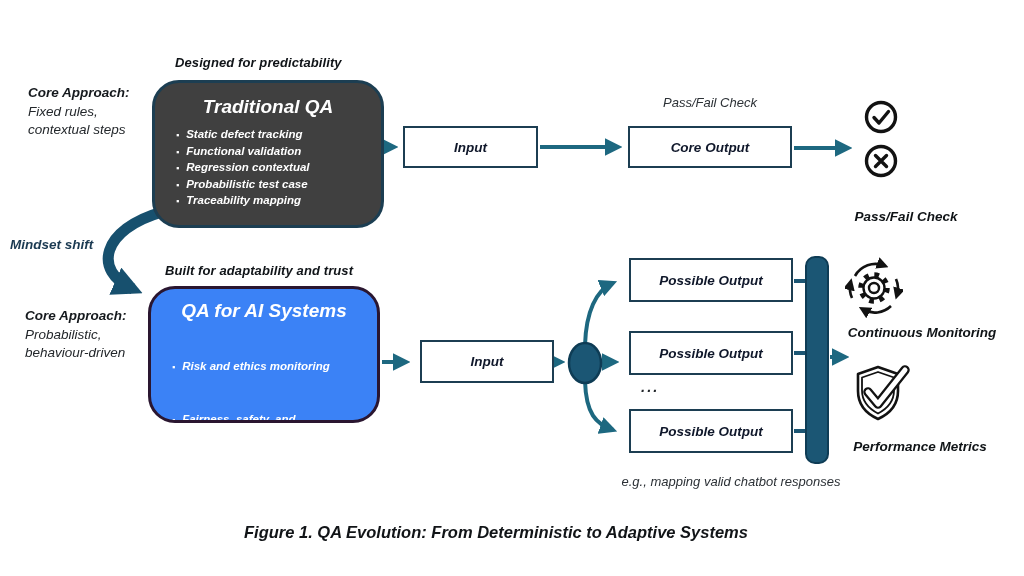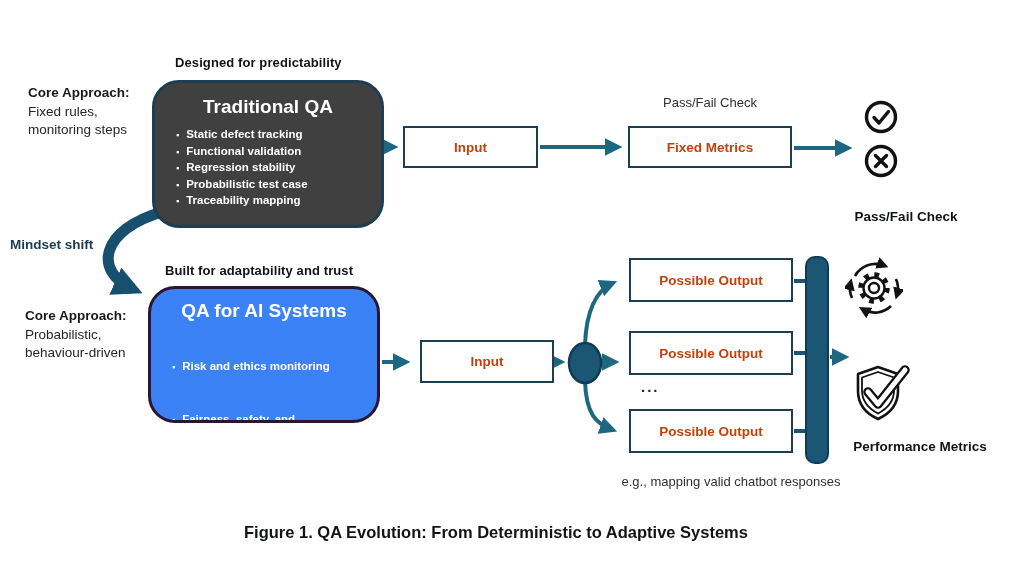--- a/index.html
+++ b/index.html
@@ -1,39 +1,40 @@
 <!DOCTYPE html>
 <html><head>
 <meta charset="utf-8">
 <style>
   * { margin:0; padding:0; box-sizing:border-box; }
   html,body { background:#ffffff; }
   body { font-family:"Liberation Sans", sans-serif; }
   .canvas {
     position:relative; width:1024px; height:576px; background:#ffffff;
     overflow:hidden;
+    font-style:italic;
   }
   .abs { position:absolute; }
   .svg-layer { position:absolute; left:0; top:0; width:1024px; height:576px; }
 
   
   .banner { font-size:13px; font-weight:bold; color:#101418; letter-spacing:.1px; }
   .core { font-size:13.5px; color:#23272b; line-height:18.5px; }
   .core .t { font-weight:bold; color:#15191d; }
   .navy { color:#1B3A52; font-weight:bold; font-size:13.5px; }
   .plain-label { font-size:13px; color:#2c3136; }
   .bold-label { font-size:13.5px; font-weight:bold; color:#0f1316; }
   .caption { font-size:16.5px; font-weight:bold; color:#111417; text-align:center; }
   .dots { font-size:15px; font-weight:bold; color:#23272b; letter-spacing:2px; }
 
   
   .wbox {
     position:absolute; background:#ffffff; border:2.5px solid #1C3E52;
     display:flex; align-items:center; justify-content:center;
-    font-size:13.5px; font-weight:bold; color:#c2410c;
+    font-size:13.5px; font-weight:bold; color:#0f172a;
   }
   .rnode {
     position:absolute; border-radius:27px; border:3px solid;
     color:#ffffff; overflow:hidden;
   }
   .rnode .title {
     text-align:center; font-size:19px; font-weight:bold; color:#ffffff;
   }
   .bullets { padding-left:21px; padding-right:6px; }
   .bullet {
@@ -80,42 +81,42 @@
     <ellipse cx="585" cy="363" rx="16" ry="20" fill="#1B5674" stroke="#0E3C55" stroke-width="2.5"></ellipse>
 
     <path d="M830 357 H845" stroke="#1D6880" stroke-width="4" fill="none" marker-end="url(#ah)"></path>
   </svg>
 
   <div class="abs banner" style="left:175px; top:55px;">Designed for predictability</div>
 
   <div class="abs core" style="left:28px; top:84px; width:135px;">
     <div class="t">Core Approach:</div>
     <div>Fixed rules,</div>
-    <div>monitoring steps</div>
+    <div>contextual steps</div>
   </div>
 
   <div class="rnode teal-b" style="left:152px; top:80px; width:232px; height:148px; background:#404040; border-color:#1C3E52;">
     <div class="title" style="margin-top:13px;">Traditional QA</div>
     <div class="bullets" style="margin-top:9px;">
       <div class="bullet">Static defect tracking</div>
       <div class="bullet">Functional validation</div>
-      <div class="bullet">Regression stability</div>
+      <div class="bullet">Regression contextual</div>
       <div class="bullet">Probabilistic test case</div>
       <div class="bullet">Traceability mapping</div>
     </div>
   </div>
 
   <div class="wbox" style="left:403px; top:126px; width:135px; height:42px;">
     <span>Input</span>
   </div>
 
   <div class="abs plain-label center" style="left:630px; top:95px; width:160px;">Pass/Fail Check</div>
 
   <div class="wbox" style="left:628px; top:126px; width:164px; height:42px;">
-    <span>Fixed Metrics</span>
+    <span>Core Output</span>
   </div>
 
   <svg class="abs" style="left:863px; top:99px;" width="36" height="36" viewBox="0 0 36 36">
     <circle cx="18" cy="18" r="14.5" fill="none" stroke="#121212" stroke-width="3.4"></circle>
     <path d="M11 18.5 L16 24 L25.5 12.5" fill="none" stroke="#121212" stroke-width="3.4" stroke-linecap="round" stroke-linejoin="round"></path>
   </svg>
   <svg class="abs" style="left:863px; top:143px;" width="36" height="36" viewBox="0 0 36 36">
     <circle cx="18" cy="18" r="14.5" fill="none" stroke="#121212" stroke-width="3.4"></circle>
     <path d="M12.5 12.5 L23.5 23.5 M23.5 12.5 L12.5 23.5" fill="none" stroke="#121212" stroke-width="3.4" stroke-linecap="round"></path>
   </svg>
@@ -164,20 +165,21 @@
 
     <circle cx="29" cy="31" r="13" fill="none" stroke="#121212" stroke-width="5.5" stroke-dasharray="4.6 5.6"></circle>
     <circle cx="29" cy="31" r="10.5" fill="none" stroke="#121212" stroke-width="2.4"></circle>
     <circle cx="29" cy="31" r="5" fill="none" stroke="#121212" stroke-width="2.4"></circle>
 
     <path d="M10 19 A 23.5 23.5 0 0 1 39 8.5" fill="none" stroke="#121212" stroke-width="2.6" marker-end="url(#gah)"></path>
     <path d="M51 22 A 23.5 23.5 0 0 1 52 38" fill="none" stroke="#121212" stroke-width="2.6" marker-end="url(#gah)"></path>
     <path d="M46 49 A 23.5 23.5 0 0 1 18 52.5" fill="none" stroke="#121212" stroke-width="2.6" marker-end="url(#gah)"></path>
     <path d="M7 41 A 23.5 23.5 0 0 1 5.5 26" fill="none" stroke="#121212" stroke-width="2.6" marker-end="url(#gah)"></path>
   </svg>
+  <div class="abs bold-label center" style="left:832px; top:325px; width:180px;">Continuous Monitoring</div>
 
   <svg class="abs" style="left:852px; top:361px;" width="58" height="64" viewBox="0 0 58 64">
     <path d="M26 6 L46 13 V30 C46 44 37 53 26 58 C15 53 6 44 6 30 V13 Z" fill="none" stroke="#121212" stroke-width="2.6" stroke-linejoin="round"></path>
     <path d="M26 11 L42 16.5 V29.5 C42 40.5 34.5 48 26 52.5 C17.5 48 10 40.5 10 29.5 V16.5 Z" fill="none" stroke="#121212" stroke-width="1.8" stroke-linejoin="round"></path>
     <path d="M16 31 L26 43 L53 9" fill="none" stroke="#121212" stroke-width="9.5" stroke-linecap="round" stroke-linejoin="round"></path>
     <path d="M16 31 L26 43 L53 9" fill="none" stroke="#ffffff" stroke-width="5" stroke-linecap="round" stroke-linejoin="round"></path>
   </svg>
   <div class="abs bold-label center" style="left:838px; top:439px; width:164px;">Performance Metrics</div>
 
   <div class="abs plain-label center" style="left:600px; top:474px; width:262px;">e.g., mapping valid chatbot responses</div>

